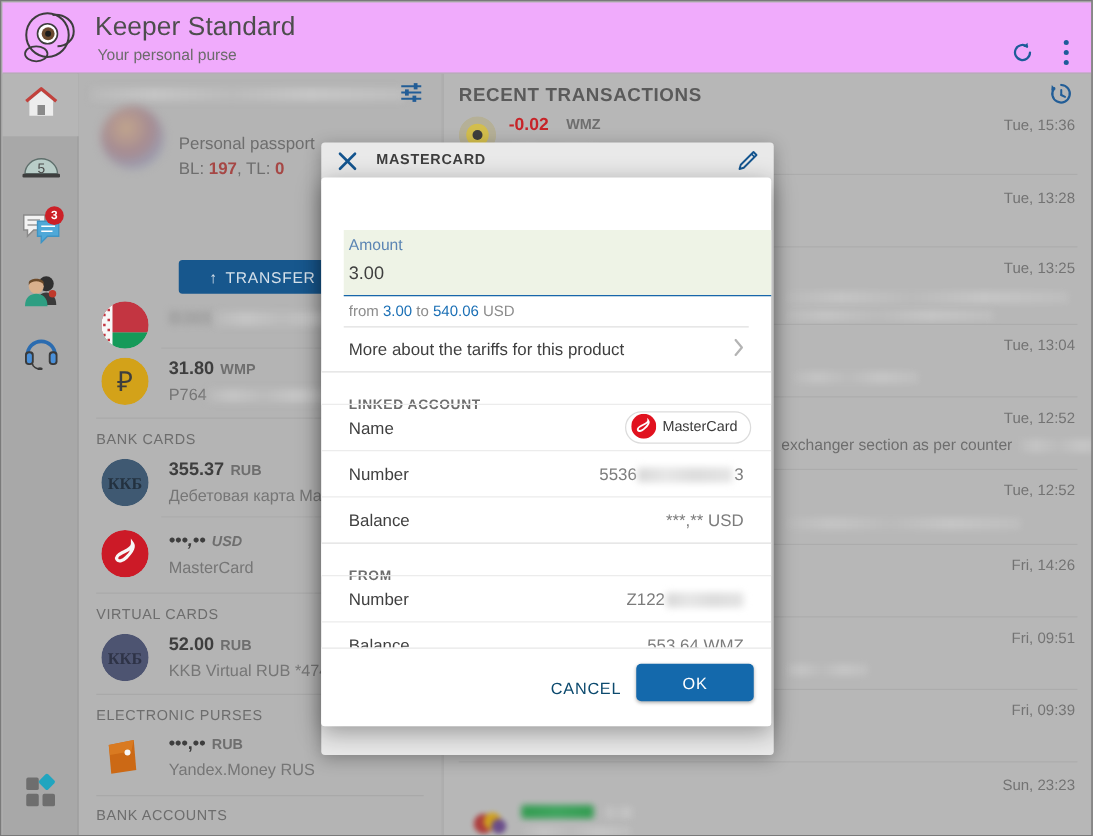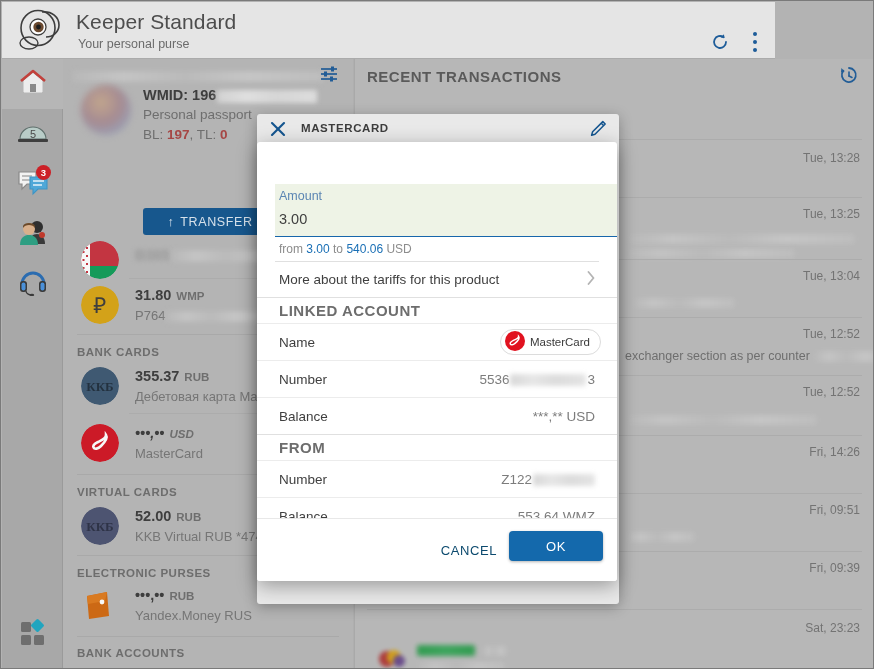--- a/index.html
+++ b/index.html
@@ -16,22 +16,22 @@
     height: 669px;
     overflow: hidden;
     background: #b3b3b3;
     border: 1px solid #7a7a7a;
     box-sizing: border-box;
   }
 
   
   .header {
     position: absolute; left: 1px; top: 1px;
-    width: 773px; height: 57px;
-    background: #e5e5e5;
+    width: 871px; height: 57px;
+    background: #f0abfc;
     border-bottom: 1px solid #ababab;
     box-sizing: border-box;
   }
   .logo-wm {
     position: absolute; left: 14px; top: 6px;
     width: 48px; height: 46px;
   }
   .app-title {
     position: absolute; left: 74px; top: 8px;
     font-size: 21px; color: #4d4d4d; letter-spacing: .1px;
@@ -153,21 +153,21 @@
     font-size: 12.5px; letter-spacing: .6px;
     display: flex; align-items: center; justify-content: center; gap: 6px;
     cursor: pointer;
   }
 
   .row-item { position: absolute; left: 0; width: 290px; cursor: pointer; }
   .row-icon { position: absolute; left: 18px; width: 38px; height: 38px; border-radius: 50%; overflow: hidden; }
   .row-amt  { position: absolute; left: 72px; font-size: 14.5px; font-weight: bold; color: #3b3b3b; }
   .row-cur  { font-size: 11.5px; font-weight: bold; color: #6e6e6e; margin-left: 5px; }
   .row-sub  { position: absolute; left: 72px; font-size: 13px; color: #767676; }
-  .sect-cap { position: absolute; left: 14px; font-size: 11.5px; font-weight: bold; color: #6d6d6d; letter-spacing: .5px; }
+  .sect-cap { position: absolute; left: 14px; font-size: 11.5px; font-weight: normal; color: #6d6d6d; letter-spacing: .5px; }
   .divider  { position: absolute; left: 14px; width: 262px; height: 1px; background: #adadad; }
   .divider-in { position: absolute; left: 66px; width: 210px; height: 1px; background: #b0b0b0; }
 
   
   .rt-cap { position: absolute; left: 12px; top: 9px; font-size: 15px; font-weight: bold; color: #595959; letter-spacing: .5px; }
   .ic-history { position: absolute; right: 14px; top: 6px; width: 20px; height: 20px; cursor: pointer; }
   .tx-row { position: absolute; left: 0; width: 519px; cursor: pointer; }
   .tx-time { position: absolute; right: 14px; font-size: 12px; color: #737373; }
   .tx-sep  { position: absolute; left: 12px; width: 495px; height: 1px; background: #b0b0b0; }
 
@@ -236,21 +236,21 @@
     cursor: pointer;
   }
   .tariffs-txt { position: absolute; left: 4px; top: 10px; font-size: 13.5px; color: #3f3f3f; }
   .chev { position: absolute; right: 4px; top: 9px; width: 8px; height: 14px; }
 
   .sect {
     position: absolute; left: 0; width: 360px; height: 26px;
     border-top: 1px solid #e0e0e0;
     background: #fff;
   }
-  .sect span { position: absolute; left: 22px; top: 4px; font-size: 15px; font-weight: bold; color: #6d6d6d; letter-spacing: .5px; }
+  .sect span { position: absolute; left: 22px; top: 20px; font-size: 11px; font-weight: bold; color: #6d6d6d; letter-spacing: .5px; }
 
   .kv {
     position: absolute; left: 0; width: 360px; height: 37px;
     border-top: 1px solid #ececec;
   }
   .kv .k { position: absolute; left: 22px; top: 11px; font-size: 13.5px; color: #3f3f3f; }
   .kv .v { position: absolute; right: 22px; top: 11px; font-size: 13.5px; color: #7c7c7c; }
 
   .mc-badge {
     position: absolute; right: 16px; top: 5px;
@@ -405,23 +405,20 @@
         <line x1="2" y1="10" x2="18" y2="10" stroke="#1d5c99" stroke-width="1.7"></line>
         <line x1="2" y1="15" x2="18" y2="15" stroke="#1d5c99" stroke-width="1.7"></line>
         <rect x="12" y="2.5" width="3" height="5" fill="#1d5c99"></rect>
         <rect x="5" y="7.5" width="3" height="5" fill="#1d5c99"></rect>
         <rect x="11" y="12.5" width="3" height="5" fill="#1d5c99"></rect>
       </svg>
     </div>
 
     <div class="avatar-blur"></div>
 
-    <div class="wmid-line">
-      <span>WMID: 196</span><span class="blurw" style="width:100px;height:13px;margin-left:1px;"></span>
-    </div>
     <div class="pp-line">Personal passport</div>
     <div class="bl-line">
       <span>BL: </span><b>197</b><span>, TL: </span><i>0</i>
     </div>
 
     <div class="btn-transfer">
       <span>↑</span>
       <span>TRANSFER</span>
     </div>
     <div class="btn-receive">
@@ -559,20 +556,33 @@
     <div class="rt-cap">RECENT TRANSACTIONS</div>
     <div class="ic-history">
       <svg width="20" height="20" viewBox="0 0 20 20">
         <path d="M10 3 A7 7 0 1 1 4.4 5.6" fill="none" stroke="#1d5c99" stroke-width="1.8" stroke-linecap="round"></path>
         <path d="M2.4 3 L5.6 6.4 L2 7.4 Z" fill="#1d5c99"></path>
         <line x1="10" y1="7" x2="10" y2="11" stroke="#1d5c99" stroke-width="1.6" stroke-linecap="round"></line>
         <line x1="10" y1="11" x2="13" y2="12.5" stroke="#1d5c99" stroke-width="1.6" stroke-linecap="round"></line>
       </svg>
     </div>
 
+    <div class="tx-row" style="top:24px;height:54px;">
+      <div style="position:absolute;left:12px;top:10px;width:30px;height:30px;border-radius:50%;overflow:hidden;">
+        <svg width="30" height="30" viewBox="0 0 30 30">
+          <circle cx="15" cy="15" r="15" fill="#b9b49a"></circle>
+          <circle cx="15" cy="15" r="9" fill="#d9c34a"></circle>
+          <circle cx="15" cy="15" r="4" fill="#3a3a3a"></circle>
+        </svg>
+      </div>
+      <div style="position:absolute;left:52px;top:8px;font-size:14px;font-weight:bold;color:#cc1f24;">-0.02</div>
+      <div style="position:absolute;left:98px;top:11px;font-size:11.5px;font-weight:bold;color:#6e6e6e;">WMZ</div>
+      <div style="position:absolute;left:52px;top:28px;"><span class="blur" style="width:70px;height:10px;"></span></div>
+      <div class="tx-time" style="top:10px;">Tue, 15:36</div>
+    </div>
     <div class="tx-sep" style="top:80px;"></div>
 
     <div class="tx-row" style="top:82px;height:54px;">
       <div class="tx-time" style="top:10px;">Tue, 13:28</div>
     </div>
     <div class="tx-sep" style="top:138px;"></div>
 
     <div class="tx-row" style="top:140px;height:60px;">
       <div class="tx-time" style="top:8px;">Tue, 13:25</div>
       <div style="position:absolute;left:272px;top:30px;"><span class="blur" style="width:228px;height:10px;"></span></div>
@@ -610,21 +620,21 @@
       <div style="position:absolute;left:272px;top:32px;"><span class="blur" style="width:68px;height:10px;"></span></div>
     </div>
     <div class="tx-sep" style="top:492px;"></div>
 
     <div class="tx-row" style="top:494px;height:56px;">
       <div class="tx-time" style="top:8px;">Fri, 09:39</div>
     </div>
     <div class="tx-sep" style="top:550px;"></div>
 
     <div class="tx-row" style="top:552px;height:58px;">
-      <div class="tx-time" style="top:10px;">Sat, 23:23</div>
+      <div class="tx-time" style="top:10px;">Sun, 23:23</div>
       <div style="position:absolute;left:22px;top:32px;width:32px;height:28px;">
         <svg width="32" height="28" viewBox="0 0 32 28" style="filter:blur(2.2px);">
           <circle cx="10" cy="16" r="8" fill="#b03a3a"></circle>
           <circle cx="17" cy="14" r="7" fill="#d6a319"></circle>
           <circle cx="22" cy="18" r="6" fill="#6a4b8c"></circle>
         </svg>
       </div>
       <div style="position:absolute;left:62px;top:30px;"><span class="blur" style="width:58px;height:11px;background:linear-gradient(90deg,#2f9e4f,#3aa85c,#2f9e4f);"></span><span class="blur" style="width:24px;height:10px;margin-left:8px;"></span></div>
       <div style="position:absolute;left:62px;top:46px;"><span class="blur" style="width:88px;height:9px;"></span></div>
     </div>

